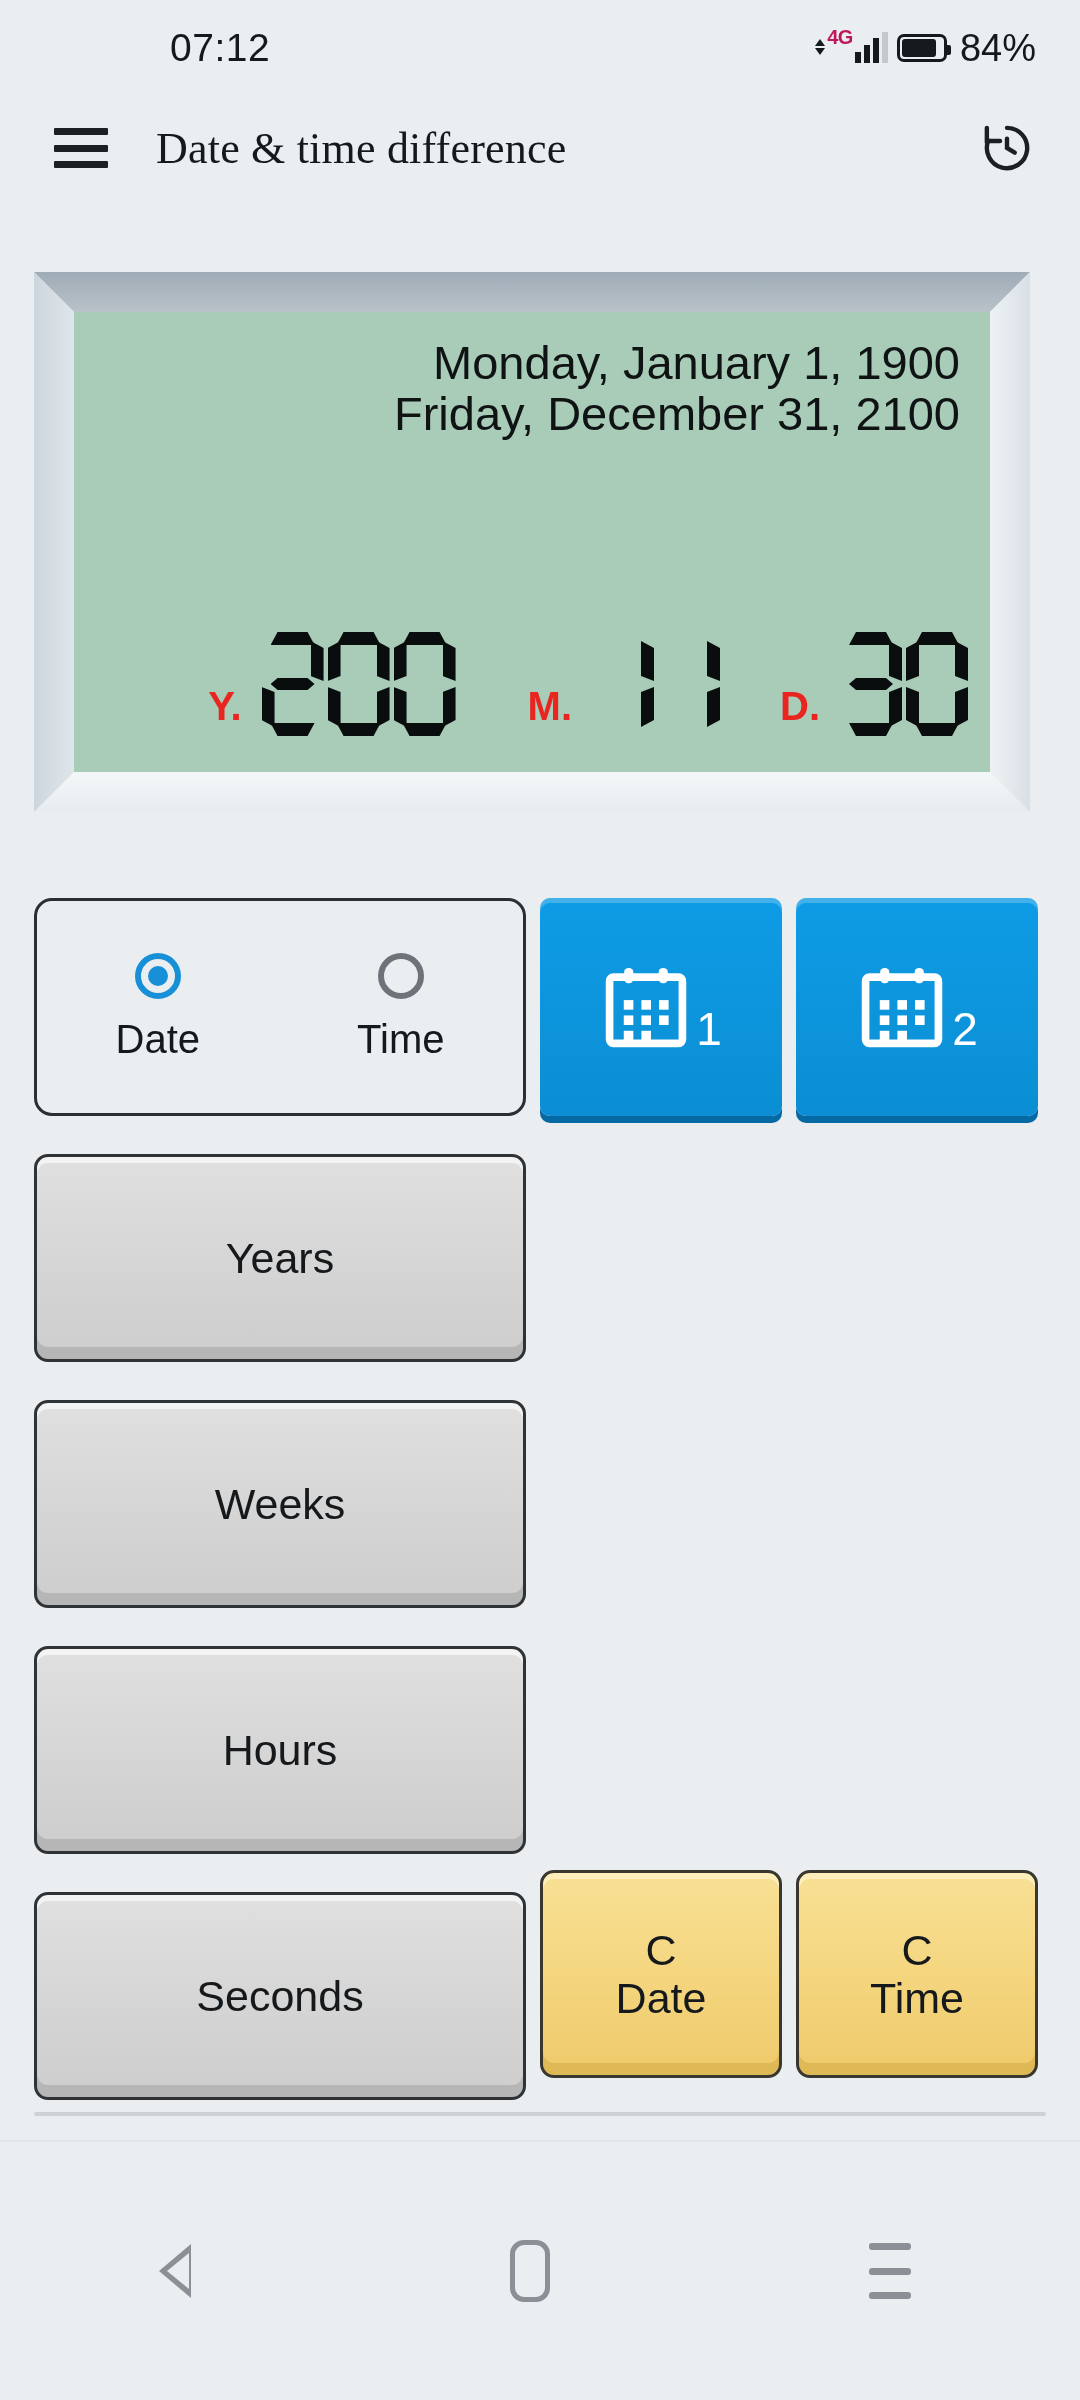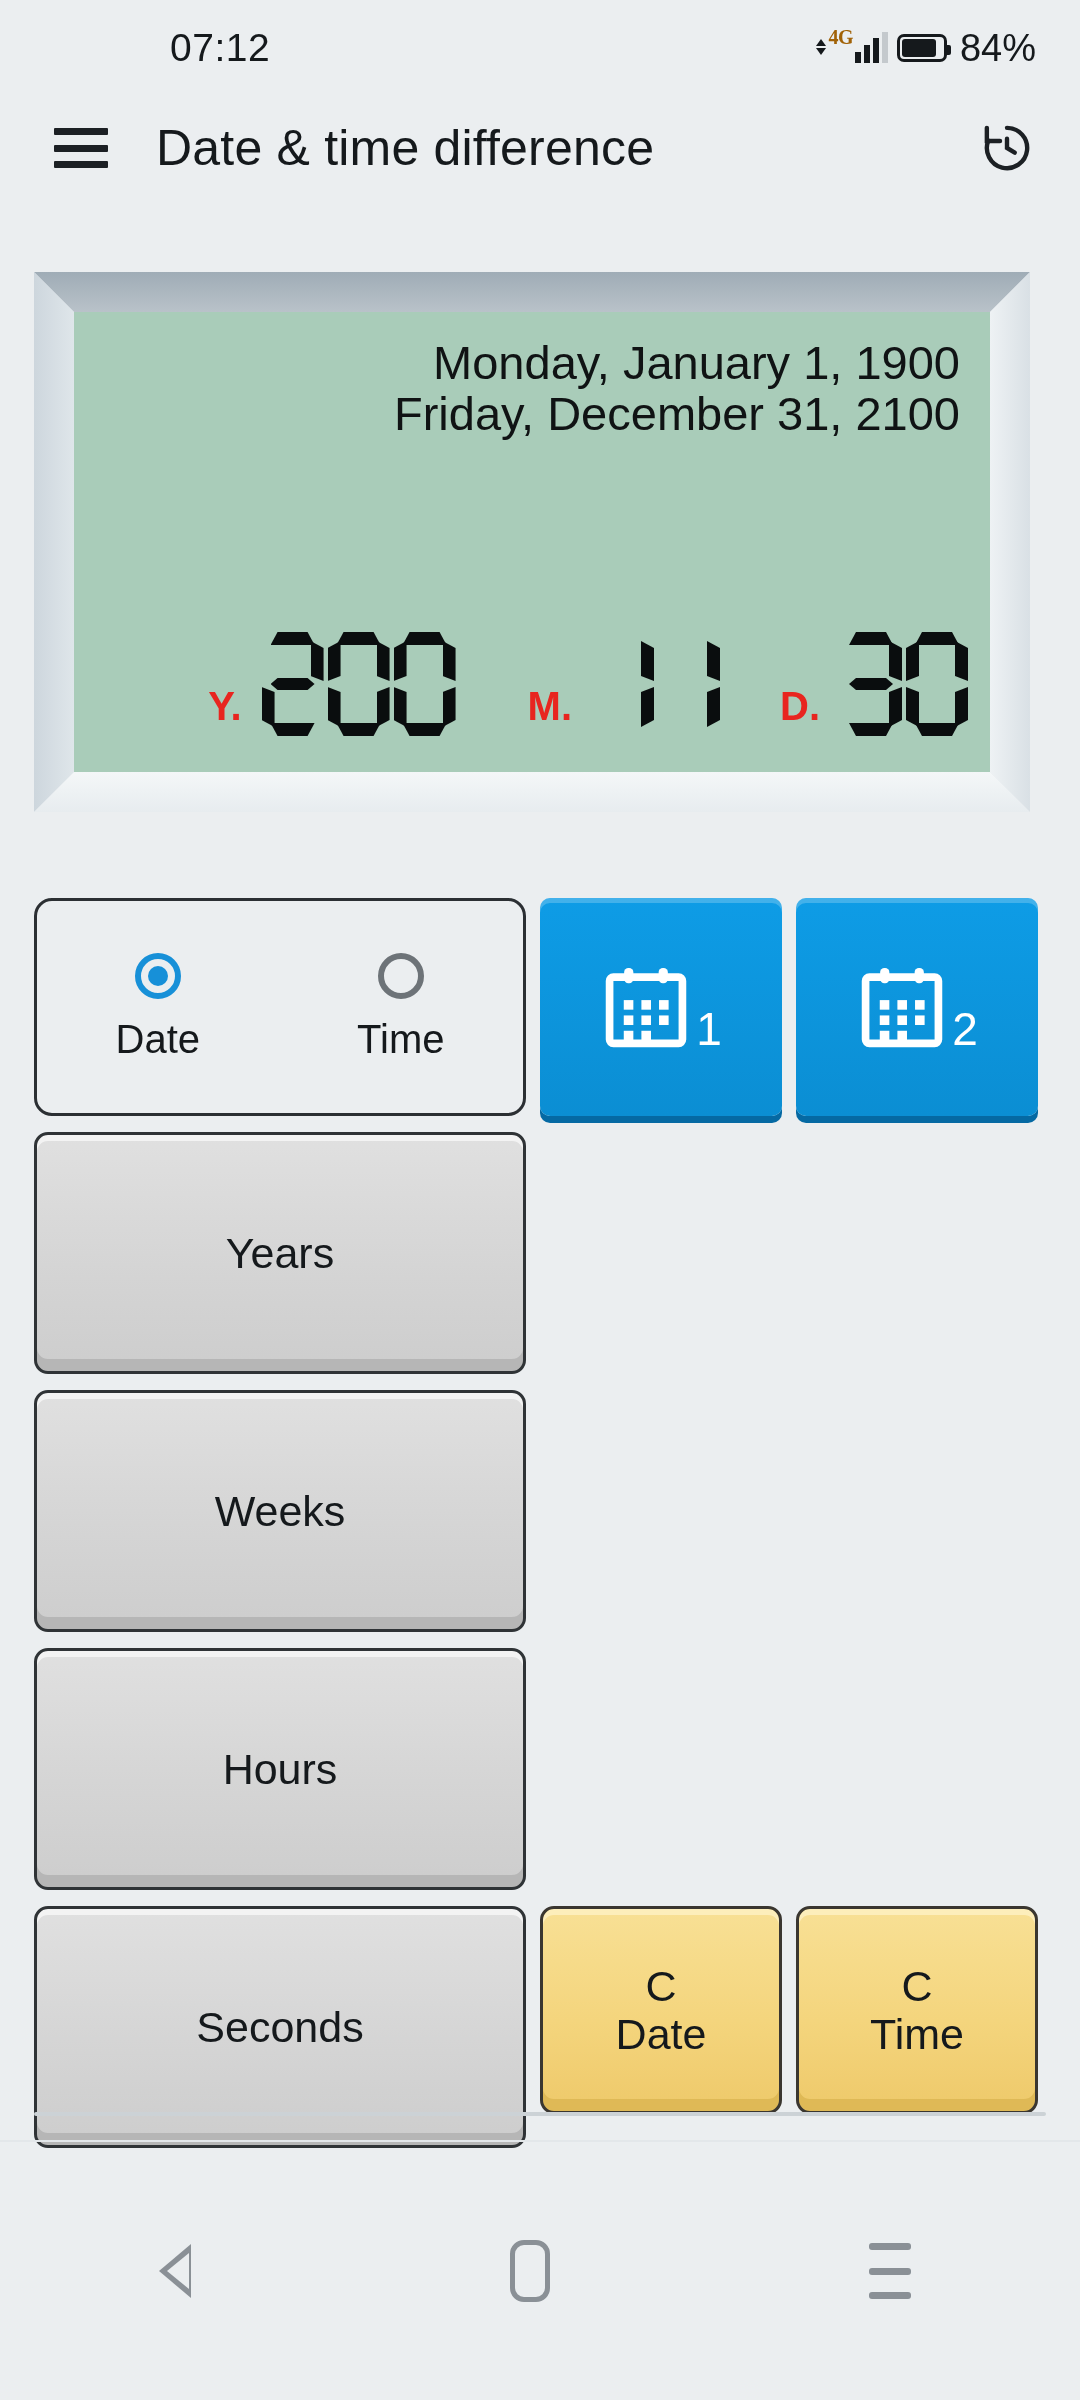--- a/index.html
+++ b/index.html
@@ -16,36 +16,36 @@
     position: absolute; top: 0; left: 0; width: 1080px; height: 96px;
     display: flex; align-items: center; justify-content: space-between;
     padding: 0 44px 0 40px;
   }
   .status-clock { font-size: 39px; color: #15191c; letter-spacing: .5px; margin-left: 130px; }
   .status-right { display: flex; align-items: center; gap: 9px; }
   .net-group { display: flex; align-items: flex-end; gap: 1px; }
   .net-arrows { display: flex; flex-direction: column; align-items: center; margin-right: 1px; position: relative; top: -8px; }
   .tri-up { width: 0; height: 0; border-left: 5px solid transparent; border-right: 5px solid transparent; border-bottom: 7px solid #15191c; }
   .tri-dn { width: 0; height: 0; border-left: 5px solid transparent; border-right: 5px solid transparent; border-top: 7px solid #15191c; margin-top: 2px;}
-  .net-label { font-size: 20px; font-weight: bold; color: #a16207; position: relative; top: -14px; margin-right: 1px; letter-spacing: -.5px; font-family: Liberation Serif, serif;}
+  .net-label { font-size: 20px; font-weight: bold; color: #be185d; position: relative; top: -14px; margin-right: 1px; letter-spacing: -.5px;}
   .bars { display: flex; align-items: flex-end; gap: 3px; height: 30px; }
   .bars i { display:block; width: 6px; background: #15191c; }
   .bars i:nth-child(1){height:11px} .bars i:nth-child(2){height:18px}
   .bars i:nth-child(3){height:25px} .bars i:nth-child(4){height:31px; background:#c4c9cd;}
   .battery { width: 50px; height: 28px; border: 3px solid #15191c; border-radius: 7px; position: relative; display:flex; align-items:center; padding: 2px; }
   .battery::after { content:""; position:absolute; right:-7px; top:8px; width:4px; height:10px; background:#15191c; border-radius:0 2px 2px 0; }
   .battery span { display:block; height:100%; background:#15191c; border-radius:3px; }
   .batt-pct { font-size: 38px; color: #15191c; margin-left: 4px; }
 
   
   .appbar { position: absolute; top: 96px; left: 0; width: 1080px; height: 104px;
             display:flex; align-items:center; }
   .hamburger { width: 54px; height: 40px; margin-left: 54px; display:flex; flex-direction:column; justify-content:space-between; cursor:pointer; }
   .hamburger b { display:block; height: 7px; background:#1c2024; border-radius:1px; }
-  .app-title { font-size: 50px; color: #15191c; margin-left: 48px; letter-spacing: .2px; }
+  .app-title { font-size: 44px; color: #15191c; margin-left: 48px; letter-spacing: .2px; font-family: Liberation Serif, serif; }
   .history-icon { position:absolute; right: 42px; top: 50%; transform: translateY(-50%); width: 62px; height: 62px; }
 
   
   .panel-wrap { position:absolute; top: 272px; left: 34px; width: 996px; height: 540px; }
   .bezel { position:absolute; inset:0; background:#dfe4e8; }
   .bez-top, .bez-bot, .bez-l, .bez-r { position:absolute; }
   .bez-top { top:0; left:0; right:0; height:40px;
              background: linear-gradient(#9facb6, #b9c2c9);
              clip-path: polygon(0 0, 100% 0, calc(100% - 40px) 100%, 40px 100%); }
   .bez-bot { bottom:0; left:0; right:0; height:40px;
@@ -96,21 +96,21 @@
               box-shadow: inset 0 5px 0 rgba(255,255,255,.22), 0 7px 0 #0569a3;
               display:flex; align-items:center; justify-content:center; gap: 4px; cursor:pointer; }
   .cal-ico { width: 92px; height: 92px; }
   .blue-num { font-size: 46px; color:#fff; position:relative; top: 22px; }
 
   .key { border: 3px solid #2f3336; border-radius: 14px;
          background: linear-gradient(#e0e0e0 0%, #d5d5d5 55%, #cdcdcd 100%);
          box-shadow: inset 0 6px 0 #f3f3f3, inset 0 -12px 0 #b6b6b6;
          display:flex; align-items:center; justify-content:center; cursor:pointer; }
   .key span { font-size: 43px; color:#15191c; text-align:center; line-height:1.12; }
-  .k-wide { width: 492px; height: 242px; }
+  .k-wide { width: 492px; height: 208px; margin-top: 22px; }
   .k-yellow { width: 242px; height: 208px;
               background: linear-gradient(#f8e095 0%, #f4d57d 55%, #eec96a 100%);
               border-color:#3a3630;
               box-shadow: inset 0 6px 0 #fdeebb, inset 0 -12px 0 #dfb956; }
 
   .divider { position:absolute; left: 34px; top: 2112px; width: 1012px; height: 4px; background:#ccd2d6; border-radius:2px; }
 
   
   .navbar { position:absolute; bottom:0; left:0; width:1080px; height: 260px;
             border-top: 2px solid #e3e7ea;

